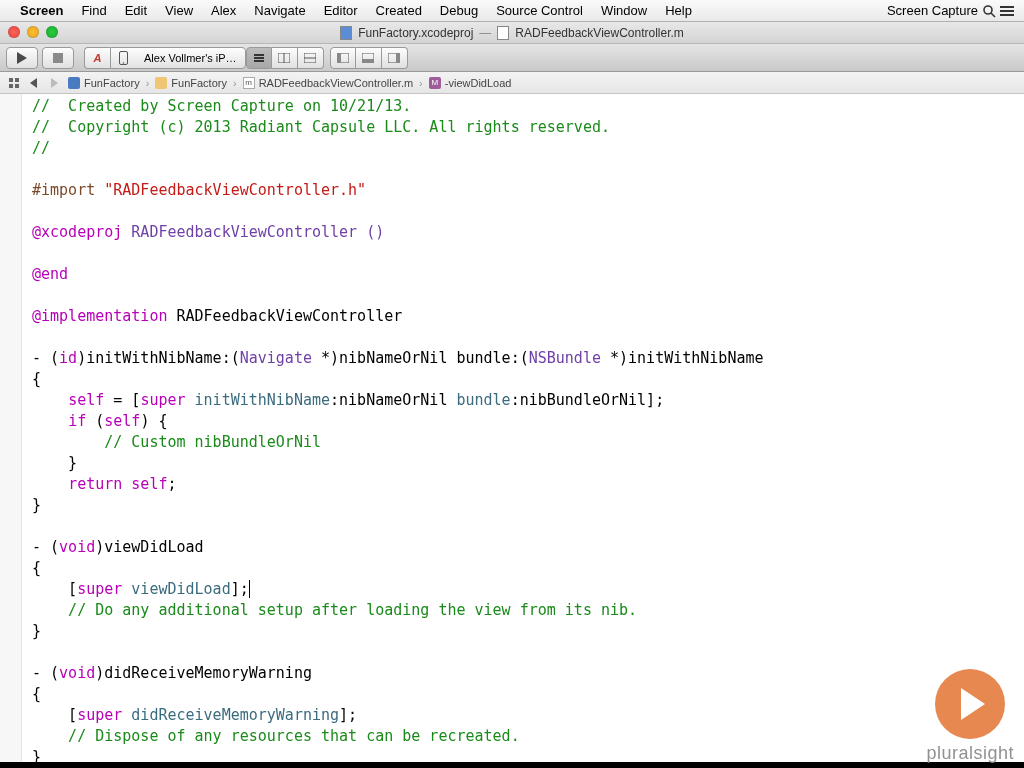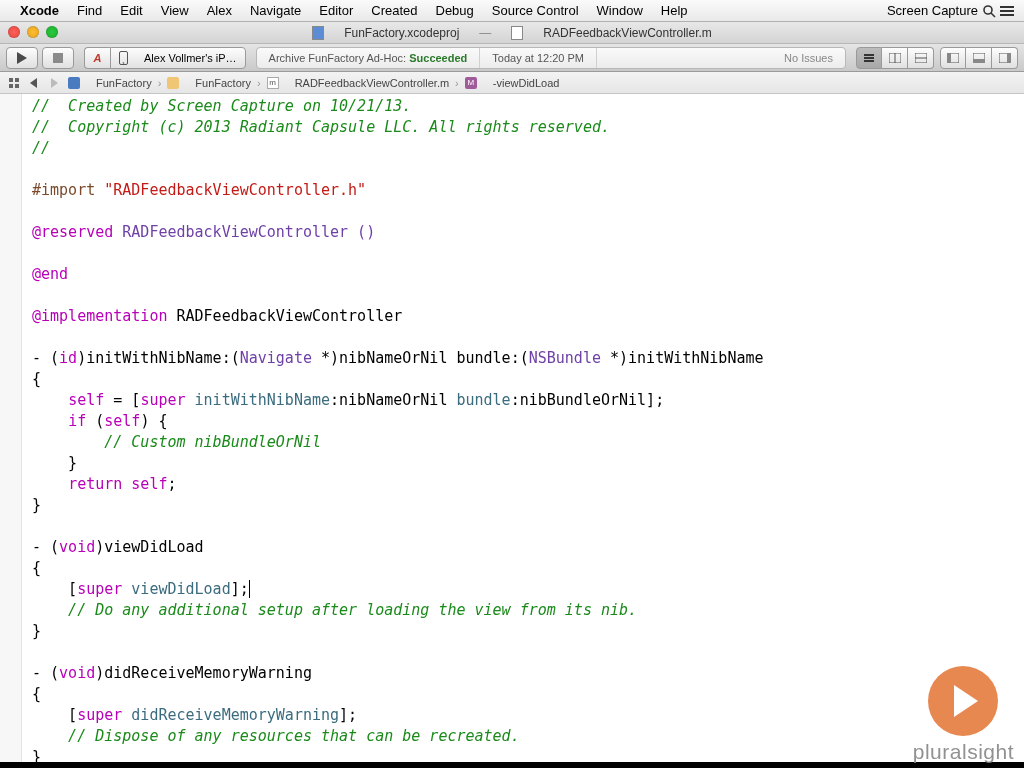--- a/index.html
+++ b/index.html
@@ -24,21 +24,21 @@
   .titlebar {
     height:22px; background:linear-gradient(#e8e8e8,#d4d4d4);
     display:flex; align-items:center; justify-content:center;
     border-bottom:1px solid #b7b7b7; position:relative;
   }
   .traffic { position:absolute; left:8px; top:4px; display:flex; gap:7px; }
   .traffic span { width:12px; height:12px; border-radius:50%; display:block; box-shadow:inset 0 0 1px rgba(0,0,0,.4);}
   .tl-close{background:radial-gradient(#ff6159,#e0443e);}
   .tl-min{background:radial-gradient(#ffbd2e,#dea123);}
   .tl-max{background:radial-gradient(#28c940,#1aab29);}
-  .title-docs{display:flex;align-items:center;gap:20px;font-size:12px;color:#333;}
+  .title-docs{display:flex;align-items:center;gap:6px;font-size:12px;color:#333;}
   .title-docs .sep{color:#888;}
   .doc-icon{display:inline-block;width:12px;height:14px;background:#fff;border:1px solid #888;position:relative;}
   .doc-icon.proj{background:#5b8dd6;}
   
   .toolbar {
     height:28px; background:linear-gradient(#e5e5e5,#c9c9c9);
     border-bottom:1px solid #9a9a9a; display:flex; align-items:center; padding:0 6px;
   }
   .tb-btn {
     height:22px; border:1px solid #9a9a9a; border-radius:4px;
@@ -65,58 +65,58 @@
   .seg3 .s:first-child{border-radius:4px 0 0 4px;}
   .seg3 .s:last-child{border-radius:0 4px 4px 0;}
   .seg3 .s+.s{border-left:none;}
   .seg3 .s.active{background:linear-gradient(#bcbcbc,#a8a8a8);}
   
   .jumpbar{
     height:22px;background:linear-gradient(#f3f3f3,#e6e6e6);border-bottom:1px solid #c5c5c5;
     display:flex;align-items:center;font-size:11px;color:#444;padding:0 4px;
   }
   .jumpbar .jb-btn{width:20px;height:16px;display:flex;align-items:center;justify-content:center;}
-  .jumpbar .crumb{display:flex;align-items:center;gap:16px;padding:0 4px;white-space:nowrap;}
+  .jumpbar .crumb{display:flex;align-items:center;gap:4px;padding:0 4px;white-space:nowrap;}
   .jumpbar .chev{color:#999;padding:0 2px;}
   .fi{display:inline-block;width:12px;height:12px;}
   .fi.xcode{background:#4a7ac0;border-radius:2px;}
   .fi.folder{background:#f0c674;border-radius:2px;}
   .fi.m{background:#fff;border:1px solid #aaa;color:#555;font-size:8px;line-height:10px;text-align:center;}
   .fi.mm{background:#a05b9a;color:#fff;font-size:8px;line-height:12px;text-align:center;border-radius:2px;}
   
   .editor-wrap{display:flex;height:calc(768px - 22px - 22px - 28px - 22px - 6px);}
   .gutter{width:22px;background:#f7f7f7;border-right:1px solid #e4e4e4;}
   .editor{
     flex:1;background:#fff;padding:2px 10px 10px 10px;
     font-family:Menlo,Monaco,monospace;font-size:15px;line-height:21px;
     white-space:pre;color:#000;overflow:hidden;position:relative;
   }
-  .c-comment{color:#1a8a1a;font-style:italic;}
+  .c-comment{color:#1a8a1a;}
   .c-pre{color:#7b4a2a;}
   .c-str{color:#c41a16;}
   .c-kw{color:#b800b8;}
   .c-type{color:#6f41a7;}
   .c-func{color:#3a6b7e;}
   .cursor{border-right:1.5px solid #000;}
   
   .watermark{
     position:absolute;right:10px;bottom:4px;display:flex;flex-direction:column;align-items:center;
     opacity:.92;pointer-events:none;
   }
   .watermark .play{width:70px;height:70px;border-radius:50%;background:#e67e43;display:flex;align-items:center;justify-content:center;margin-bottom:4px;}
   .watermark .tri{width:0;height:0;border-left:24px solid #fff;border-top:16px solid transparent;border-bottom:16px solid transparent;margin-left:6px;}
-  .watermark .txt{color:#888;font-size:21px;letter-spacing:.5px;}
+  .watermark .txt{color:#888;font-size:18px;letter-spacing:.5px;}
   .footer{height:6px;background:#000;}
 </style>
 </head>
 <body>
 
 <div class="menubar">
   <span class="apple"></span>
-  <span class="item bold">Xcode</span>
+  <span class="item bold">Screen</span>
   <span class="item">Find</span>
   <span class="item">Edit</span>
   <span class="item">View</span>
   <span class="item">Alex</span>
   <span class="item">Navigate</span>
   <span class="item">Editor</span>
   <span class="item">Created</span>
   <span class="item">Debug</span>
   <span class="item">Source Control</span>
   <span class="item">Window</span>
@@ -169,25 +169,20 @@
         <span style="color:#c0392b;font-weight:bold;font-style:italic;">A</span>
       </div>
     <div class="seg" style="gap:16px;">
       <svg width="9" height="14" viewBox="0 0 9 14">
           <rect x="0.5" y="0.5" width="8" height="13" rx="1.5" fill="none" stroke="#555"></rect>
           <circle cx="4.5" cy="12" r="0.8" fill="#555"></circle>
         </svg>
       <span>Alex Vollmer's iP…</span>
     </div>
   </div>
-  <div class="status-pill">
-    <div class="sseg succ"><span>Archive FunFactory Ad-Hoc:</span>&nbsp;<span class="ok">Succeeded</span></div>
-    <div class="sseg">Today at 12:20 PM</div>
-    <div class="sseg issues">No Issues</div>
-  </div>
   <div class="view-group">
     <div class="seg3">
       <div class="s active">
           <svg width="12" height="10">
             <rect x="1" y="1" width="10" height="2" fill="#333"></rect>
             <rect x="1" y="4" width="10" height="2" fill="#333"></rect>
             <rect x="1" y="7" width="10" height="2" fill="#333"></rect>
           </svg>
         </div>
       <div class="s">
@@ -267,21 +262,21 @@
 </div>
 
 <div class="editor-wrap">
   <div class="gutter"></div>
   <div class="editor"><span class="c-comment">//  Created by Screen Capture on 10/21/13.</span>
 <span class="c-comment">//  Copyright (c) 2013 Radiant Capsule LLC. All rights reserved.</span>
 <span class="c-comment">//</span>
 
 <span class="c-pre">#import </span><span class="c-str">"RADFeedbackViewController.h"</span>
 
-<span class="c-kw">@reserved</span><span class="c-type"> RADFeedbackViewController ()</span>
+<span class="c-kw">@xcodeproj</span><span class="c-type"> RADFeedbackViewController ()</span>
 
 <span class="c-kw">@end</span>
 
 <span class="c-kw">@implementation</span><span> RADFeedbackViewController</span>
 
 <span>- (</span><span class="c-kw">id</span><span>)initWithNibName:(</span><span class="c-type">Navigate</span><span> *)nibNameOrNil bundle:(</span><span class="c-type">NSBundle</span><span> *)initWithNibName</span>
 <span>{</span>
 <span>    </span><span class="c-kw">self</span><span> = [</span><span class="c-kw">super</span><span> </span><span class="c-func">initWithNibName</span><span>:nibNameOrNil </span><span class="c-func">bundle</span><span>:nibBundleOrNil];</span>
 <span>    </span><span class="c-kw">if</span><span> (</span><span class="c-kw">self</span><span>) {</span>
 <span class="c-comment">        // Custom nibBundleOrNil</span>

